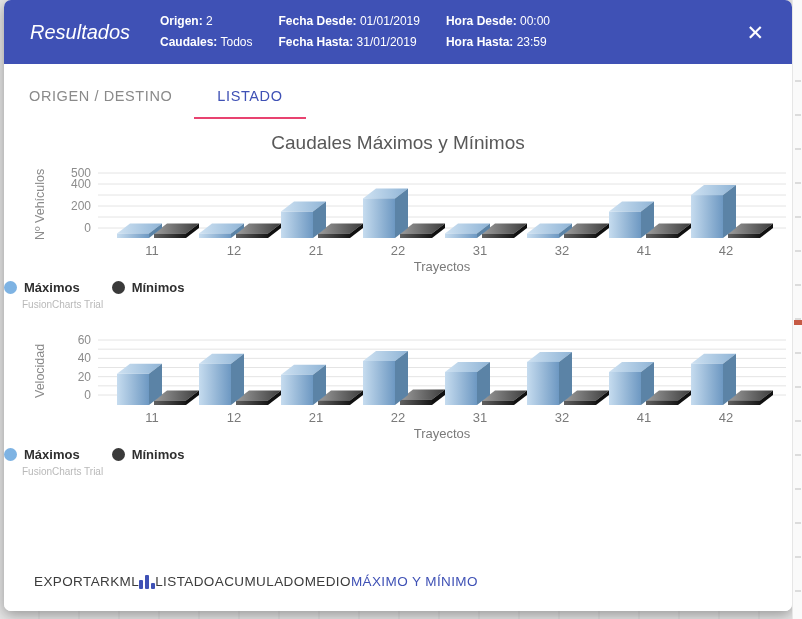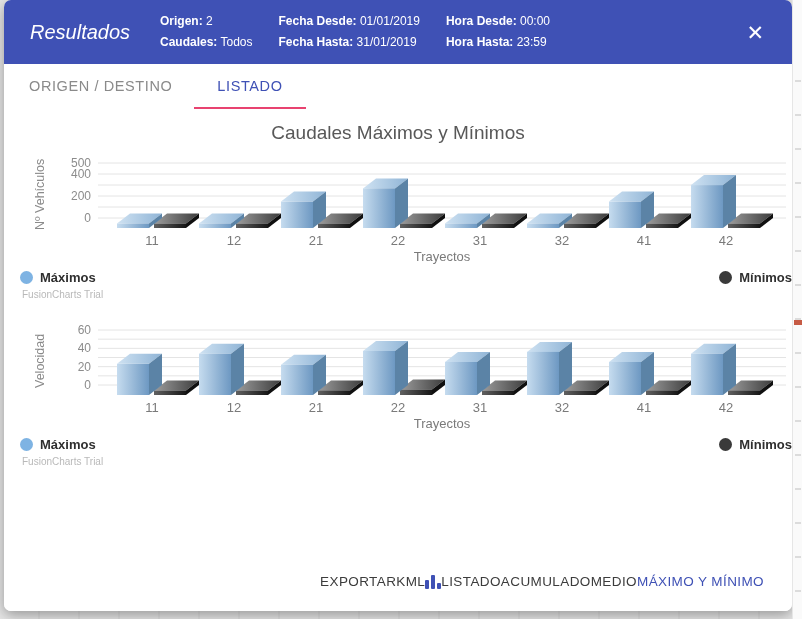--- a/index.html
+++ b/index.html
@@ -34,51 +34,51 @@
   .hdr-title { font-size:20px; font-weight:500; width:130px;font-style:italic; }
   .hdr-meta { display:flex; gap:26px; }
   .meta-col { font-size:12px; line-height:21px; white-space:nowrap; }
   .meta-row b { font-weight:700; }
   .hdr-close {
     margin-left:auto; font-size:21px; line-height:1; cursor:pointer;
     padding:4px 6px; color:#fff;
   }
 
   
-  .tabs { display:flex; padding:8px 0 0 25px; }
+  .tabs { display:flex; padding:18px 0 0 25px; }
   .tab {
     font-size:14.5px; letter-spacing:.6px; color:#8a8a8a;
     padding:6px 0 13px; cursor:pointer; text-align:center;
   }
   .tab.t1 { margin-right:22px; }
   .tab.t2 { padding:6px 23px 13px; color:#3f51b5; border-bottom:2px solid #e84370; }
 
   
   .chart { margin-top:13px; }
   .chart h2 {
     margin:0; text-align:center; font-size:19px; font-weight:400; color:#585858;
   }
   .plot { position:relative; margin:2px 0 0 26px; }
   .ylabel {
     position:absolute; left:2px; top:2px; height:92px; width:16px;
     writing-mode:vertical-rl; transform:rotate(180deg);
     display:flex; align-items:center; justify-content:center;
     color:#8a8a8a; font-size:12.5px; white-space:nowrap;
   }
   .plot svg { display:block; margin-left:18px; }
-  .legend { display:flex; justify-content:space-between; gap:32px; margin-top:6px;padding-left:16px; }
+  .legend { display:flex; justify-content:flex-start; gap:32px; margin-top:6px; }
   .legend-item { display:flex; align-items:center; gap:7px; cursor:pointer; }
   .legend-swatch { width:13px; height:13px; border-radius:50%; background:#999; }
   .legend-label { font-size:13px; font-weight:700; color:#2f2f2f; }
   .watermark { margin:4px 0 0 18px; color:#b9b9b9; font-size:10px; }
 
   
   .toolbar {
     position:absolute; left:0; right:0; bottom:0; height:54px;
-    display:flex; align-items:center; justify-content:flex-end;
+    display:flex; align-items:center; justify-content:flex-start;
     padding:0 28px 6px 30px; background:#fff;
   }
   .tb-item {
     font-size:13.5px; letter-spacing:.4px; color:#3c3c3c; cursor:pointer; white-space:nowrap;
   }
   .tb-item.active { color:#3f51b5; }
   .chart-icon { display:flex; align-items:flex-end; gap:2px; height:15px; cursor:pointer; }
   .chart-icon i { display:block; width:4px; background:#3f51b5; border-radius:1px; }
   .chart-icon .b1 { height:9px; } .chart-icon .b2 { height:14px; } .chart-icon .b3 { height:6px; }
 </style>

